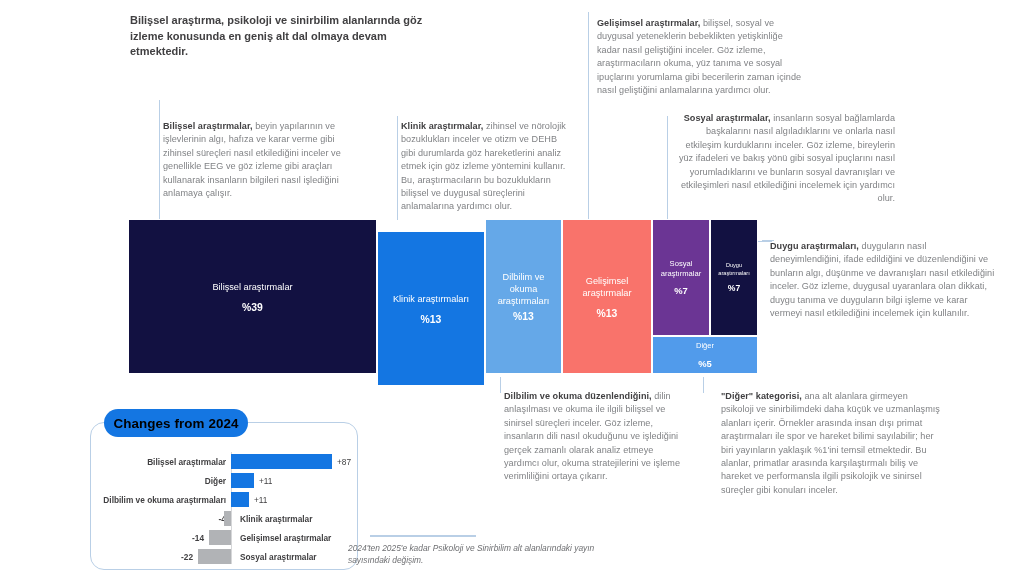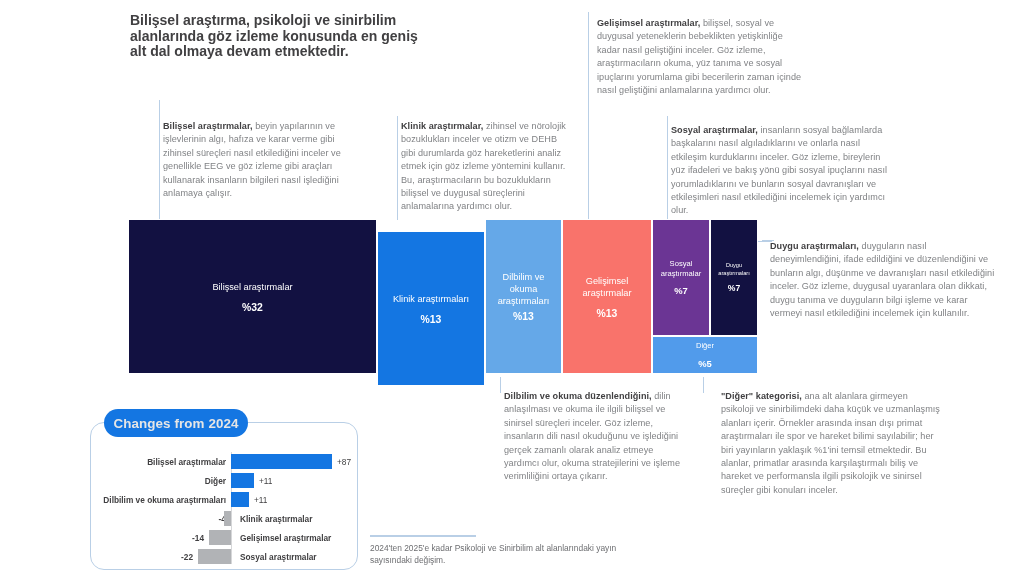--- a/index.html
+++ b/index.html
@@ -21,21 +21,21 @@
   }
   .note b { color: #414042; font-weight: bold; }
 
   
   .vrule { position: absolute; width: 1px; background: #b9cfe6; }
   .hrule { position: absolute; height: 1px; background: #b9cfe6; }
 
   
   .headline {
     position: absolute;
-    font-size: 14px;
+    font-size: 11px;
     line-height: 15.6px;
     font-weight: bold;
     color: #414042;
   }
 
   
   #treemap { position: absolute; }
   .tile {
     position: absolute;
     display: flex;
@@ -68,21 +68,21 @@
   
   #chartcard {
     position: absolute;
     border: 1px solid #b9cfe6;
     border-radius: 14px;
     background: #ffffff;
   }
   #chartbadge {
     position: absolute;
     background: #1476e2;
-    color: #e5e5e5;
+    color: #000000;
     border-radius: 18px;
     font-size: 13.4px;
     font-weight: bold;
     display: flex; align-items: center; justify-content: center;
     letter-spacing: .1px;
   }
   .brow {
     position: absolute;
     height: 15px;
     display: flex;
@@ -136,29 +136,29 @@
   </div>
 
   <div class="note" style="left:597px; top:17px; width:208px;">
     <b>Gelişimsel araştırmalar,</b><span> bilişsel, sosyal ve duygusal yeteneklerin bebeklikten yetişkinliğe kadar nasıl geliştiğini inceler. Göz izleme, araştırmacıların okuma, yüz tanıma ve sosyal ipuçlarını yorumlama gibi becerilerin zaman içinde nasıl geliştiğini anlamalarına yardımcı olur.</span>
   </div>
 
   <div class="note" style="left:401px; top:120px; width:172px;">
     <b>Klinik araştırmalar,</b><span> zihinsel ve nörolojik bozuklukları inceler ve otizm ve DEHB gibi durumlarda göz hareketlerini analiz etmek için göz izleme yöntemini kullanır. Bu, araştırmacıların bu bozuklukların bilişsel ve duygusal süreçlerini anlamalarına yardımcı olur.</span>
   </div>
 
-  <div class="note" style="left:671px; top:124px; width:224px;">
+  <div class="note" style="left:671px; top:112px; width:224px;text-align:right;">
     <b>Sosyal araştırmalar,</b><span> insanların sosyal bağlamlarda başkalarını nasıl algıladıklarını ve onlarla nasıl etkileşim kurduklarını inceler. Göz izleme, bireylerin yüz ifadeleri ve bakış yönü gibi sosyal ipuçlarını nasıl yorumladıklarını ve bunların sosyal davranışları ve etkileşimleri nasıl etkilediğini incelemek için yardımcı olur.</span>
   </div>
 
   <div id="treemap" style="left:128px; top:219px; width:630px; height:158px;">
 
     <div class="tile" style="left:0px; top:0px; width:249px; height:155px; background:#121141;">
       <div class="t-label">Bilişsel araştırmalar</div>
-      <div class="t-val">%32</div>
+      <div class="t-val">%39</div>
     </div>
 
     <div class="tile" style="left:249px; top:12px; width:108px; height:155px; background:#1476e2;">
       <div class="t-label">Klinik araştırmaları</div>
       <div class="t-val">%13</div>
     </div>
 
     <div class="tile" style="left:357px; top:0px; width:77px; height:155px; background:#65a8e8;">
       <div class="t-label" style="padding:0 5px;">Dilbilim ve okuma araştırmaları</div>
       <div class="t-val" style="margin-top:4px;">%13</div>
@@ -241,17 +241,17 @@
     <span class="blabel-right" style="left:0;">Gelişimsel araştırmalar</span>
   </div>
 
   <div class="brow" style="left:231px; top:549px;">
     <span class="bvalneg" style="right:calc(100% + 33px);margin-left:34px;">-22</span>
     <span class="bar neg" style="left:-33px; width:33px;"></span>
     <span class="blabel-right" style="left:0;">Sosyal araştırmalar</span>
   </div>
 
   <div class="footrule" style="left:370px; top:535px; width:106px;"></div>
-  <div class="footnote" style="left:370px; top:542px; width:250px;">
+  <div class="footnote" style="left:348px; top:542px; width:250px;font-style:italic;">
     <span>2024'ten 2025'e kadar Psikoloji ve Sinirbilim alt alanlarındaki yayın sayısındaki değişim.</span>
   </div>
 
 </div>
 
 </body></html>

